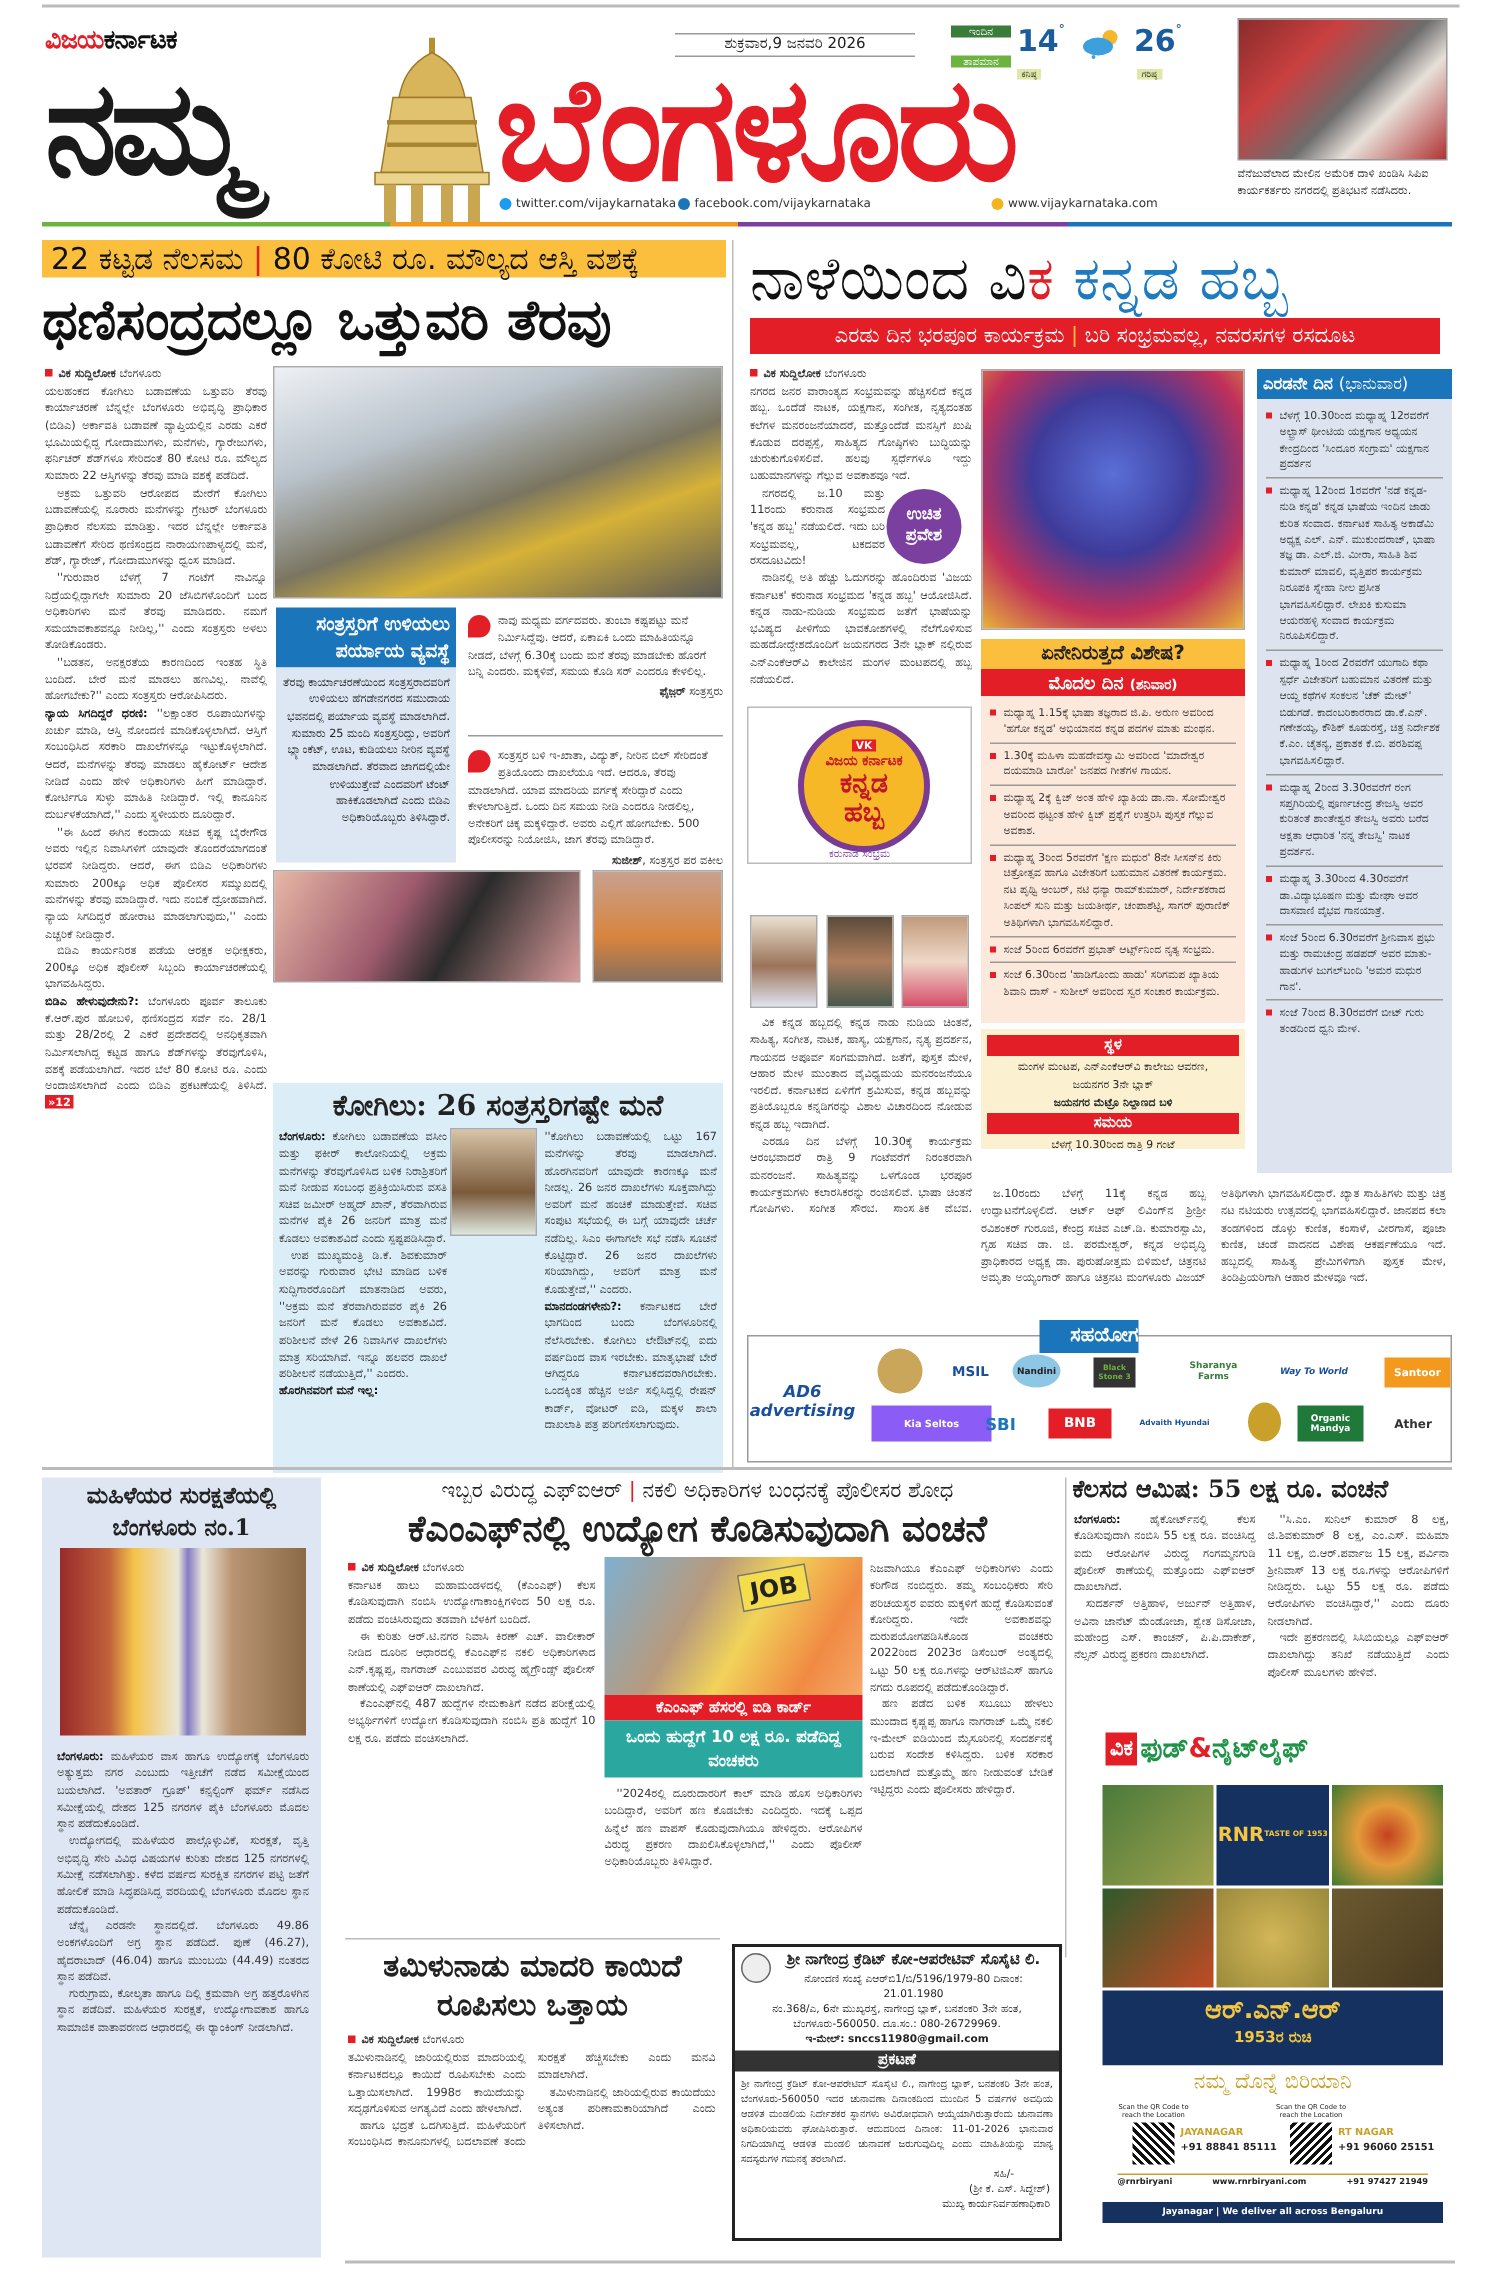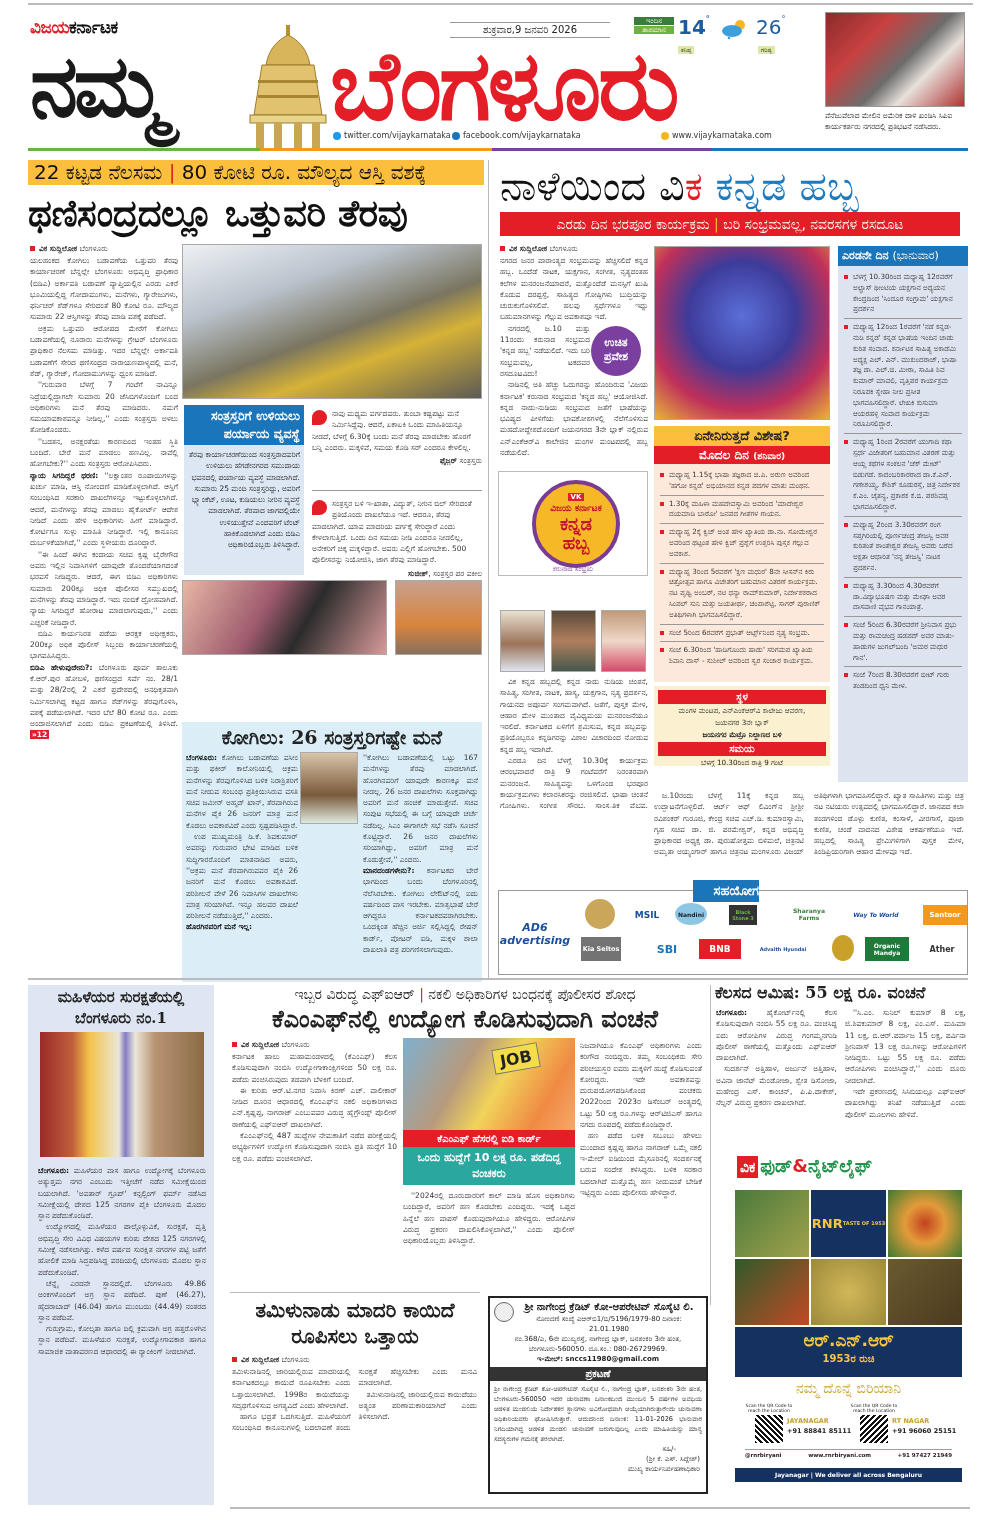--- a/index.html
+++ b/index.html
@@ -9,24 +9,24 @@
 
 .brand-small{left:30px;top:17px;font-size:17px;font-weight:bold;letter-spacing:-0.5px}
 .brand-small .r{color:#e41e26}
 .brand-small .b{color:#111}
 .namma{left:30px;top:38px;font-size:86px;font-weight:bold;color:#1a1a1a;letter-spacing:-4px;line-height:96px;font-family:"DejaVu Sans",sans-serif}
 .bengaluru{left:330px;top:38px;font-size:96px;font-weight:bold;color:#e41e26;letter-spacing:-3px;line-height:96px;font-family:"DejaVu Sans",sans-serif}
 .temple{left:242px;top:25px;width:92px;height:125px}
 .datebox{left:450px;top:22px;width:160px;height:16px;border-top:1px solid #999;border-bottom:1px solid #999;font-size:10px;text-align:center;line-height:14px}
 .weather{left:634px;top:15px;width:200px;height:30px}
 .wx-label{position:absolute;left:0;top:2px;width:40px;font-size:7px;color:#fff;text-align:center;line-height:8px}
-.wx-label span{display:block;background:#3a7d3a;margin-bottom:1px}
+.wx-label span{display:block;background:#3a7d3a;margin-bottom:12px}
 .wx-label span.b{background:#6db33f}
 .wx-min{position:absolute;left:44px;top:0;font-size:20px;font-weight:bold;color:#1a5c9e}
-.wx-max{position:absolute;left:122px;top:0;font-size:20px;font-weight:normal;color:#1a5c9e}
+.wx-max{position:absolute;left:122px;top:0;font-size:20px;font-weight:bold;color:#1a5c9e}
 .wx-min small,.wx-max small{font-size:8px;vertical-align:top}
 .wx-sub{position:absolute;top:31px;font-size:6px;background:#dfe8a8;padding:0 3px}
 .cloud{position:absolute;left:86px;top:3px;width:28px;height:22px}
 .social{top:131px;font-size:8px;color:#333}
 .social .dot{display:inline-block;width:8px;height:8px;border-radius:50%;vertical-align:middle;margin-right:3px}
 .colorbar{top:148px;height:3px}
 .toppic{left:825px;top:12px;width:140px;height:95px;background:linear-gradient(135deg,#8a2b2b,#c94040 30%,#6d6d6d 55%,#e7e0da 70%,#b03434);border:1px solid #999}
 .toppic-cap{left:825px;top:110px;width:145px;font-size:7.5px;line-height:11px;color:#222}
 
 .kicker1{left:28px;top:160px;width:456px;height:25px;background:#fbbf3d;font-size:20px;line-height:25px;padding-left:6px;color:#111}
@@ -267,21 +267,21 @@
 
 <div class="abs sponsor-box">
   <div class="logo" style="left:6px;top:10px;width:60px;height:65px;color:#1b4f9c;font-size:11px;font-style:italic">AD6 advertising</div>
   <div class="logo" style="left:86px;top:8px;width:30px;height:30px;border-radius:50%;background:#c9a65a;font-size:5px"></div>
   <div class="logo" style="left:128px;top:14px;width:40px;height:20px;color:#1b4f9c">MSIL</div>
   <div class="logo" style="left:176px;top:12px;width:32px;height:22px;border-radius:50%;background:#8ec6e6;font-size:6px">Nandini</div>
   <div class="logo" style="left:230px;top:14px;width:28px;height:20px;background:#333;color:#6db33f;font-size:5px">Black Stone 3</div>
   <div class="logo" style="left:285px;top:12px;width:50px;height:22px;color:#3a7d3a;font-size:6px">Sharanya Farms</div>
   <div class="logo" style="left:352px;top:12px;width:50px;height:22px;color:#1b4f9c;font-size:6px;font-style:italic">Way To World</div>
   <div class="logo" style="left:424px;top:14px;width:44px;height:20px;background:#f39a1e;color:#fff;font-size:7px">Santoor</div>
-  <div class="logo" style="left:82px;top:46px;width:40px;height:24px;background:#737373;color:#fff;font-size:6.5px">Kia Seltos</div>
+  <div class="logo" style="left:82px;top:46px;width:80px;height:24px;background:#8b5cf6;color:#fff;font-size:6.5px">Kia Seltos</div>
   <div class="logo" style="left:148px;top:46px;width:40px;height:24px;color:#1b75bb;font-size:11px">SBI</div>
   <div class="logo" style="left:200px;top:48px;width:42px;height:20px;background:#e41e26;color:#fff">BNB</div>
   <div class="logo" style="left:253px;top:48px;width:62px;height:20px;color:#1b4f9c;font-size:5px">Advaith Hyundai</div>
   <div class="logo" style="left:333px;top:44px;width:22px;height:26px;border-radius:50%;background:#c9a12a"></div>
   <div class="logo" style="left:366px;top:46px;width:44px;height:24px;background:#1f7a3a;color:#fff;font-size:6px">Organic Mandya</div>
   <div class="logo" style="left:420px;top:46px;width:46px;height:24px;color:#333;font-size:8px">Ather</div>
 </div>
 <div class="abs sponsor-title">ಸಹಯೋಗ</div>
 
 <div class="abs sep-h" style="left:28px;top:978px;width:940px"></div>

